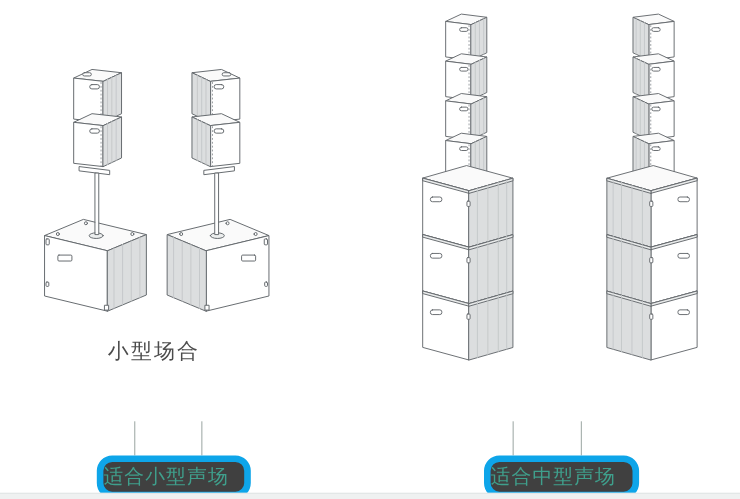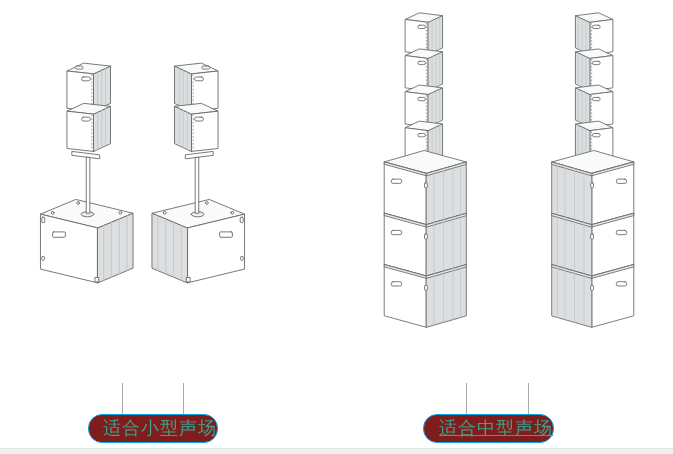--- a/index.html
+++ b/index.html
@@ -16,25 +16,25 @@
     position:absolute;font-size:19px;color:#4c4c4c;letter-spacing:2px;
     text-align:center;white-space:nowrap;
   }
   .caption-small{left:79px;top:306px;width:122px;}
   .caption-medium{left:440px;top:329px;width:122px;}
   .prong{position:absolute;top:383px;width:1px;height:31px;background:#a3adaa;}
   .prong-s1{left:122px;}  .prong-s2{left:183px;}
   .prong-m1{left:466px;}  .prong-m2{left:528px;}
   .callout-box{
     position:absolute;top:414px;height:27px;line-height:27px;
-    border:1px solid #0ea5e9;border-radius:14px;background:#7f1d1d;
-    color:#3f9f8c;font-size:18px;letter-spacing:1px;text-align:right;
+    border:6px solid #0ea5e9;border-radius:14px;background:#404040;
+    color:#3f9f8c;font-size:18px;letter-spacing:1px;text-align:left;
   }
   .callout-small{left:88px;width:128px;}
-  .callout-medium{left:423px;width:129px;text-decoration:underline;}
+  .callout-medium{left:440px;width:129px;}
   .bottom-strip{
     position:absolute;left:0;right:0;bottom:0;height:5px;
     background:#eff1f1;border-top:1px solid #e2e6e6;
   }
   
   .art path,.art rect,.art ellipse,.art circle{
     stroke:#63686c;stroke-width:0.9;stroke-linejoin:round;stroke-linecap:round;
   }
   .art .white{fill:#ffffff;}
   .art .top{fill:#fafafa;}
@@ -171,20 +171,21 @@
       </g>
     </defs>
   </svg>
 
   <svg class="ill small-1" viewBox="0 0 105 240">
     <use href="#small-setup"></use>
   </svg>
   <svg class="ill small-2" viewBox="0 0 105 240">
     <use href="#small-setup" transform="translate(105,0) scale(-1,1)"></use>
   </svg>
+  <div class="caption caption-small">小型场合</div>
 
   <svg class="ill medium-1" viewBox="0 0 100 340">
     <use href="#medium-setup"></use>
   </svg>
   <svg class="ill medium-2" viewBox="0 0 100 340">
     <use href="#medium-setup" transform="translate(100,0) scale(-1,1)"></use>
   </svg>
 
   <div class="prong prong-s1"></div>
   <div class="prong prong-s2"></div>

